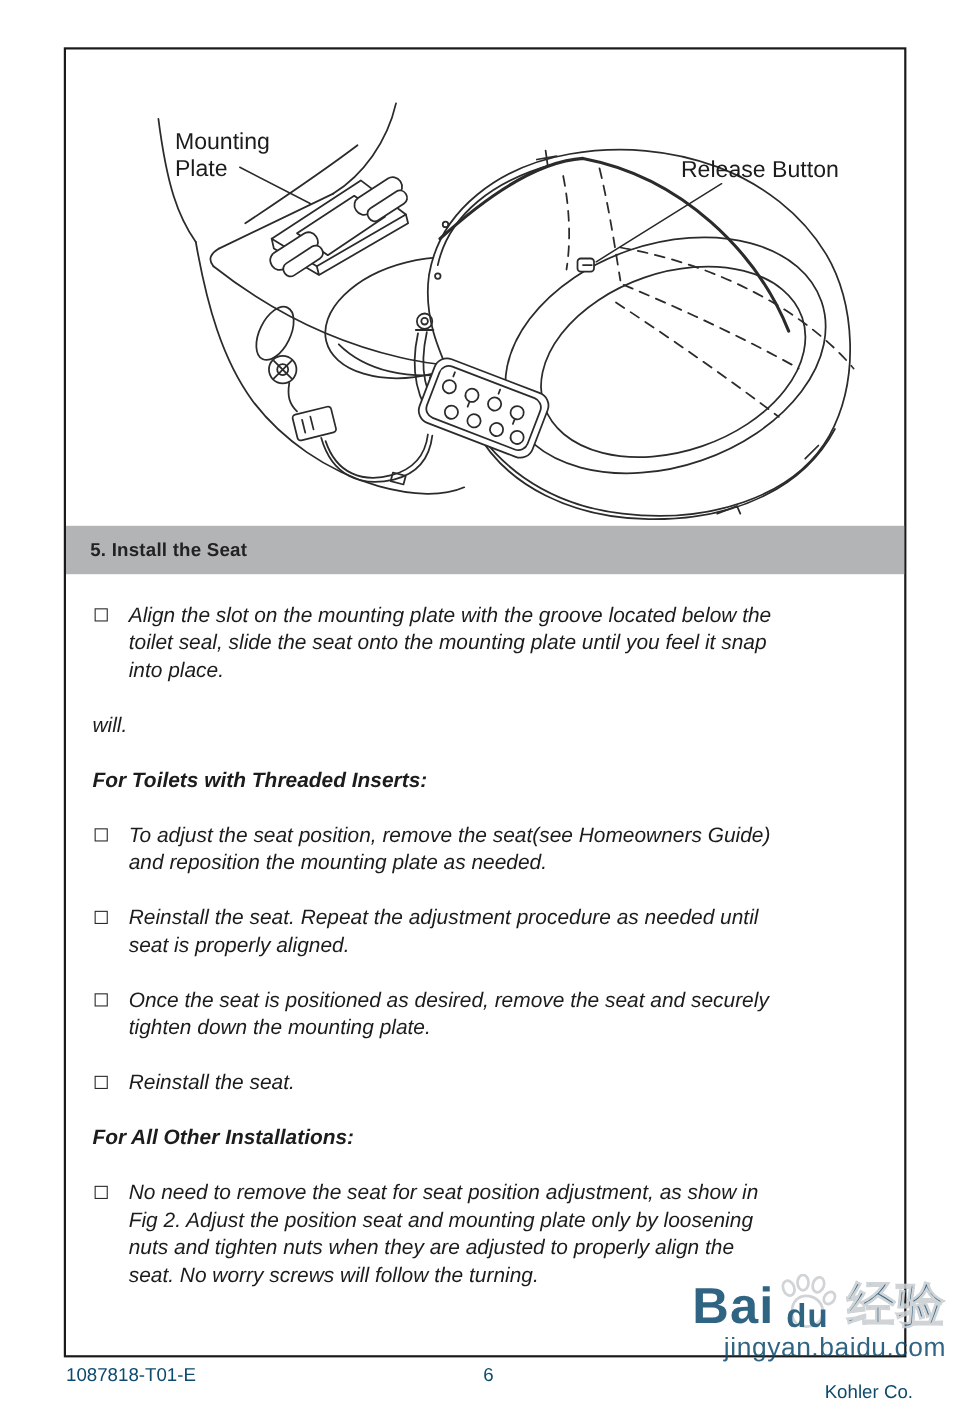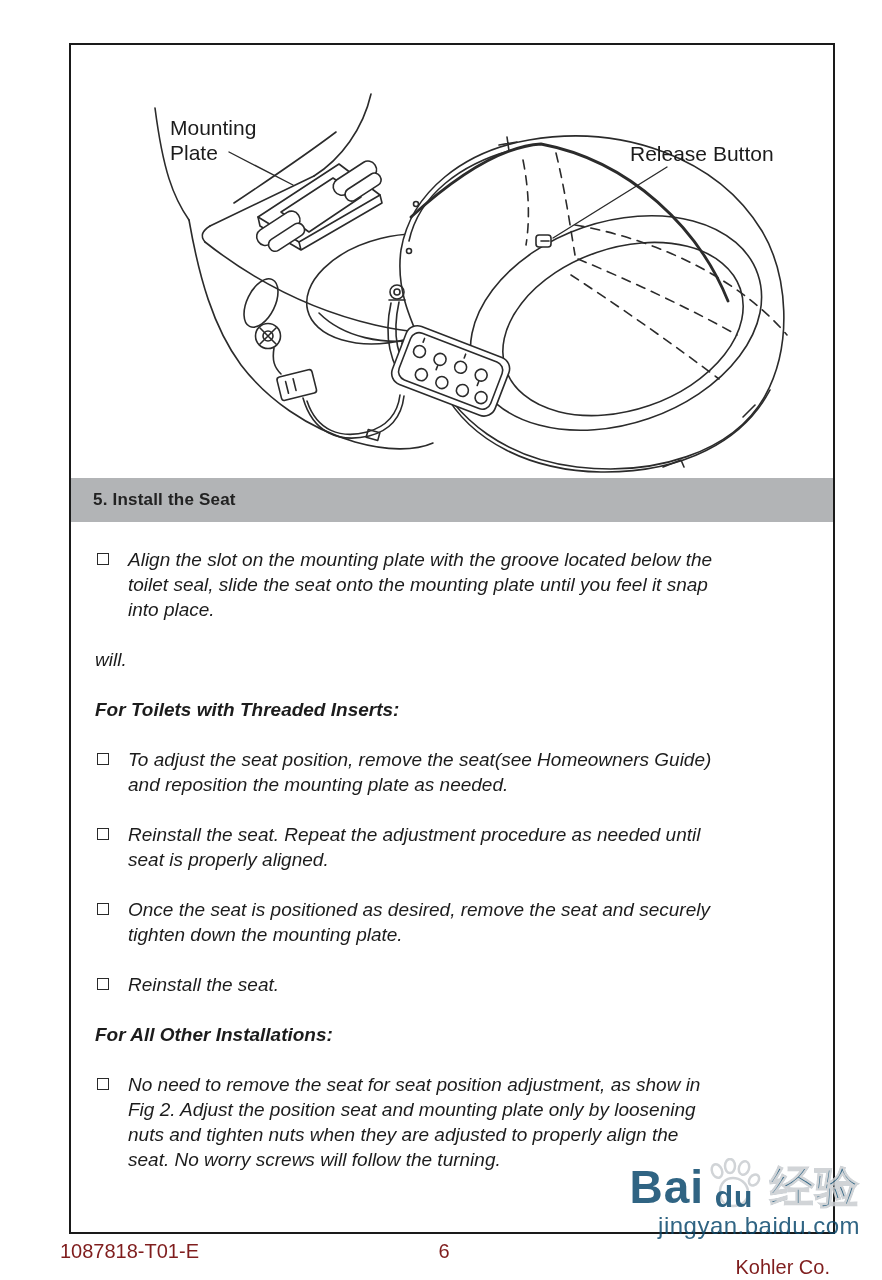--- a/index.html
+++ b/index.html
@@ -2,41 +2,41 @@
 <html><head>
 <meta charset="utf-8">
 <style>
   html,body { margin:0; padding:0; }
   .page {
     position:relative; width:882px; height:1280px; background:#ffffff;
     font-family:"Liberation Sans","DejaVu Sans",sans-serif; color:#1c1c1c; overflow:hidden;
   }
   .frame {
     position:absolute; left:58px; top:43px; width:766px; height:1191px;
-    border:2px solid #1a1a1a; box-sizing:border-box; background:#fff;margin-left:11px;
+    border:2px solid #1a1a1a; box-sizing:border-box; background:#fff;
   }
   .illustration { display:block; width:762px; height:433px; }
   .section-bar {
     height:44px; background:#b2b4b6; display:flex; align-items:center;
     padding-left:22px; box-sizing:border-box;
   }
   .section-bar .title { font-size:17px; font-weight:bold; color:#222; letter-spacing:.2px; }
   .content { padding:0 24px; font-size:19px; }
   .para { margin-top:25px;font-style:italic; }
   .ln { line-height:25px; white-space:nowrap; }
   .bullet { display:flex; }
   .bullet .sq {
     flex:0 0 auto; width:12px; height:12px; border:1.8px solid #2a2a2a;
     margin:6px 0 0 2px; box-sizing:border-box;
   }
   .bullet .btext { margin-left:19px; }
   .bold { font-weight:bold; }
   .footer {
     position:absolute; left:58px; top:1240px; width:772px; height:26px;
-    font-size:20px; color:#7f1d1d;
+    font-size:17px; color:#0c4a6e;
   }
   .footer .f-left { position:absolute; left:2px; top:0; }
   .footer .f-center { position:absolute; left:50%; transform:translateX(-50%); top:0; }
   .footer .f-right { position:absolute; right:0; top:16px; }
   .watermark {
     position:absolute; right:22px; top:1158px; text-align:right;
     color:#0c4a6e; opacity:.85; pointer-events:none;
   }
   .wm-logo { display:flex; align-items:flex-end; justify-content:flex-end; gap:2px;
     font-weight:bold; font-size:46px; line-height:46px; letter-spacing:1px; }

